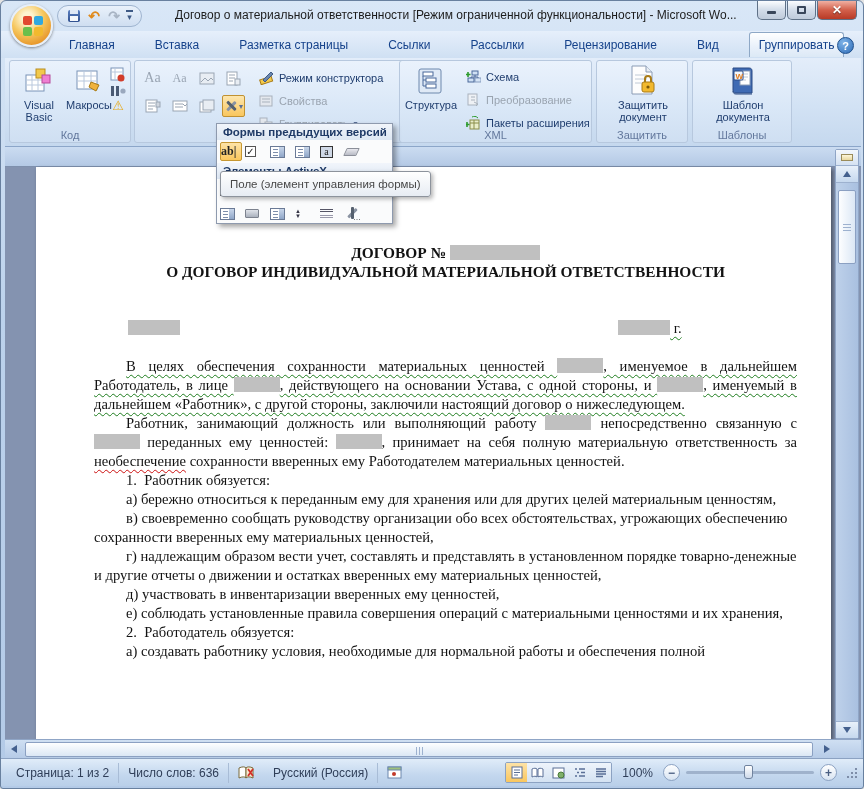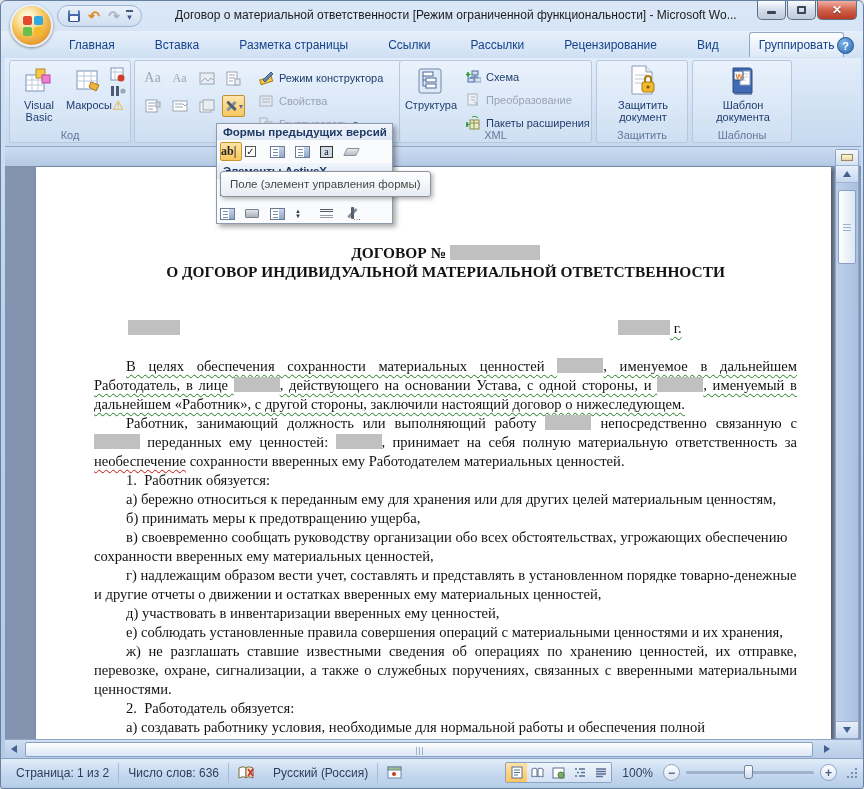--- a/index.html
+++ b/index.html
@@ -413,26 +413,24 @@
           <p class="doc-title"><span class="b">ДОГОВОР № </span><span class="ffield" style="width: 90px;"></span></p>
           <p class="doc-title"><span class="b">О ДОГОВОР ИНДИВИДУАЛЬНОЙ МАТЕРИАЛЬНОЙ ОТВЕТСТВЕННОСТИ</span></p>
           <p class="blank"></p>
           <p class="blank"></p>
           <p class="body"><span class="sp" style="width: 34px;"></span><span class="ffield" style="width: 52px;"></span><span class="sp" style="width: 438px;"></span><span class="ffield" style="width: 52px;"></span><span class="u-green"> г.</span></p>
           <p class="blank"></p>
           <p class="body justify"><span class="sp" style="width: 32px;"></span><span class="u-green">В целях обеспечения сохранности материальных ценностей </span><span class="ffield" style="width: 46px;"></span><span class="u-green">, именуемое в дальнейшем Работодатель, в лице </span><span class="ffield" style="width: 46px;"></span><span class="u-green">, действующего на основании Устава, с одной стороны, и </span><span class="ffield" style="width: 46px;"></span><span class="u-green">, именуемый в дальнейшем «Работник», с другой стороны, заключили настоящий договор о нижеследующем.</span></p>
           <p class="body justify"><span class="sp" style="width: 32px;"></span><span>Работник, занимающий должность или выполняющий работу </span><span class="ffield" style="width: 46px;"></span><span> непосредственно связанную с </span><span class="ffield" style="width: 46px;"></span><span> переданных ему ценностей: </span><span class="ffield" style="width: 46px;"></span><span>, принимает на себя полную материальную ответственность за </span><span class="u-red">необеспечение</span><span> сохранности вверенных ему Работодателем материальных ценностей.</span></p>
           <p class="body"><span class="sp" style="width: 32px;"></span><span>1.&nbsp;&nbsp;Работник обязуется:</span></p>
           <p class="body"><span class="sp" style="width: 32px;"></span><span>а) бережно относиться к переданным ему для хранения или для других целей материальным ценностям,</span></p>
-          <p class="body"><span class="sp" style="width: 32px;"></span><span>б) принимать меры к предотвращению ущерба,</span></p>
           <p class="body"><span class="sp" style="width: 32px;"></span><span>в) своевременно сообщать руководству организации обо всех обстоятельствах, угрожающих обеспечению сохранности вверенных ему материальных ценностей,</span></p>
           <p class="body"><span class="sp" style="width: 32px;"></span><span>г) надлежащим образом вести учет, составлять и представлять в установленном порядке товарно-денежные и другие отчеты о движении и остатках вверенных ему материальных ценностей,</span></p>
           <p class="body"><span class="sp" style="width: 32px;"></span><span>д) участвовать в инвентаризации вверенных ему ценностей,</span></p>
           <p class="body"><span class="sp" style="width: 32px;"></span><span>е) соблюдать установленные правила совершения операций с материальными ценностями и их хранения,</span></p>
-          <p class="body justify"><span class="sp" style="width: 32px;"></span><span>ж) не разглашать ставшие известными сведения об операциях по хранению ценностей, их отправке, перевозке, охране, сигнализации, а также о служебных поручениях, связанных с вверенными материальными ценностями.</span></p>
           <p class="body"><span class="sp" style="width: 32px;"></span><span>2.&nbsp;&nbsp;Работодатель обязуется:</span></p>
           <p class="body"><span class="sp" style="width: 32px;"></span><span>а) создавать работнику условия, необходимые для нормальной работы и обеспечения полной</span></p>
         </div>
     </div>
     <div class="vscroll">
       <div class="ruler-btn">
           <span class="ruler-glyph"></span>
         </div>
       <div class="vs-btn">
           <span class="tri-up"></span>

